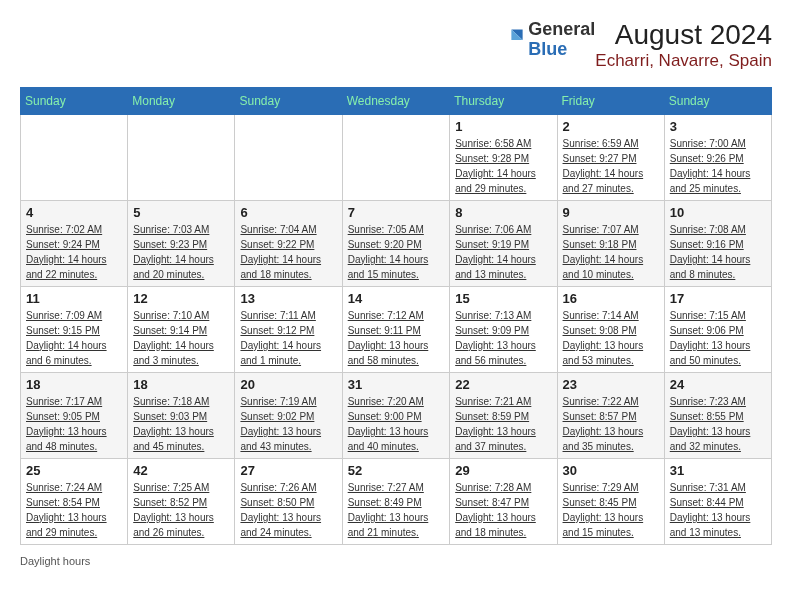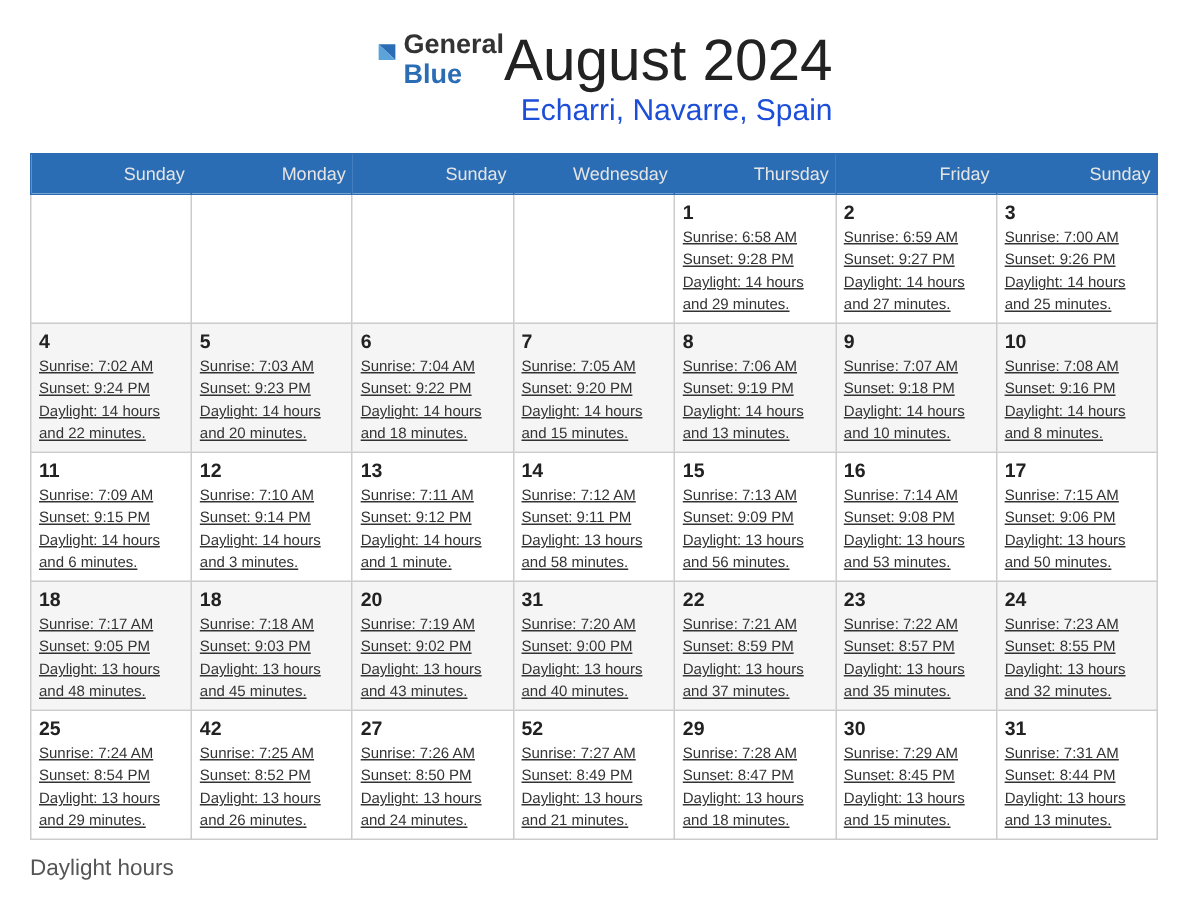--- a/index.html
+++ b/index.html
@@ -5,21 +5,21 @@
     * { margin: 0; padding: 0; box-sizing: border-box; }
     body {
       font-family: Arial, sans-serif;
       background: #fff;
       width: 792px;
       min-height: 612px;
       padding: 20px;
     }
     .header {
       display: flex;
-      justify-content: center;
+      justify-content: flex-end;
       align-items: flex-start;
       margin-bottom: 16px;
     }
     .logo {
       display: flex;
       align-items: center;
       gap: 4px;
     }
     .logo-text {
       font-size: 18px;
@@ -27,38 +27,38 @@
       line-height: 1.1;
     }
     .logo-general { color: #333; }
     .logo-blue { color: #2a6db5; }
     .logo-icon {
       width: 28px;
       height: 28px;
     }
     .title-block { text-align: right; }
     .month-title {
-      font-size: 39px;
+      font-size: 28px;
       font-weight: normal;
       color: #222;
       line-height: 1.1;
     }
     .subtitle {
-      font-size: 20px;
-      color: #1d4ed8;
+      font-size: 17px;
+      color: #7f1d1d;
     }
     table {
       width: 100%;
       border-collapse: collapse;
       font-size: 10.5px;
     }
     thead th {
       background: #2a6db5;
-      color: #e5e5e5;
-      text-align: right;
+      color: #86efac;
+      text-align: left;
       padding: 6px 4px;
       font-size: 12px;
       font-weight: normal;
       border: 1px solid #2a6db5;
     }
     tbody td {
       border: 1px solid #ccc;
       vertical-align: top;
       padding: 4px 5px;
       width: 108px;
@@ -77,21 +77,21 @@
     }
     .day-info {
       font-size: 10px;
       color: #333;
       line-height: 1.5;
       text-decoration: underline;
     }
     .empty-cell { background: #fff !important; }
     .footer {
       margin-top: 10px;
-      font-size: 15px;
+      font-size: 11px;
       color: #555;
     }
   </style>
 </head>
 <body>
 
 <div class="header">
   <div class="logo">
     <svg class="logo-icon" viewBox="0 0 40 40">
       <rect x="0" y="0" width="40" height="40" fill="white"></rect>

